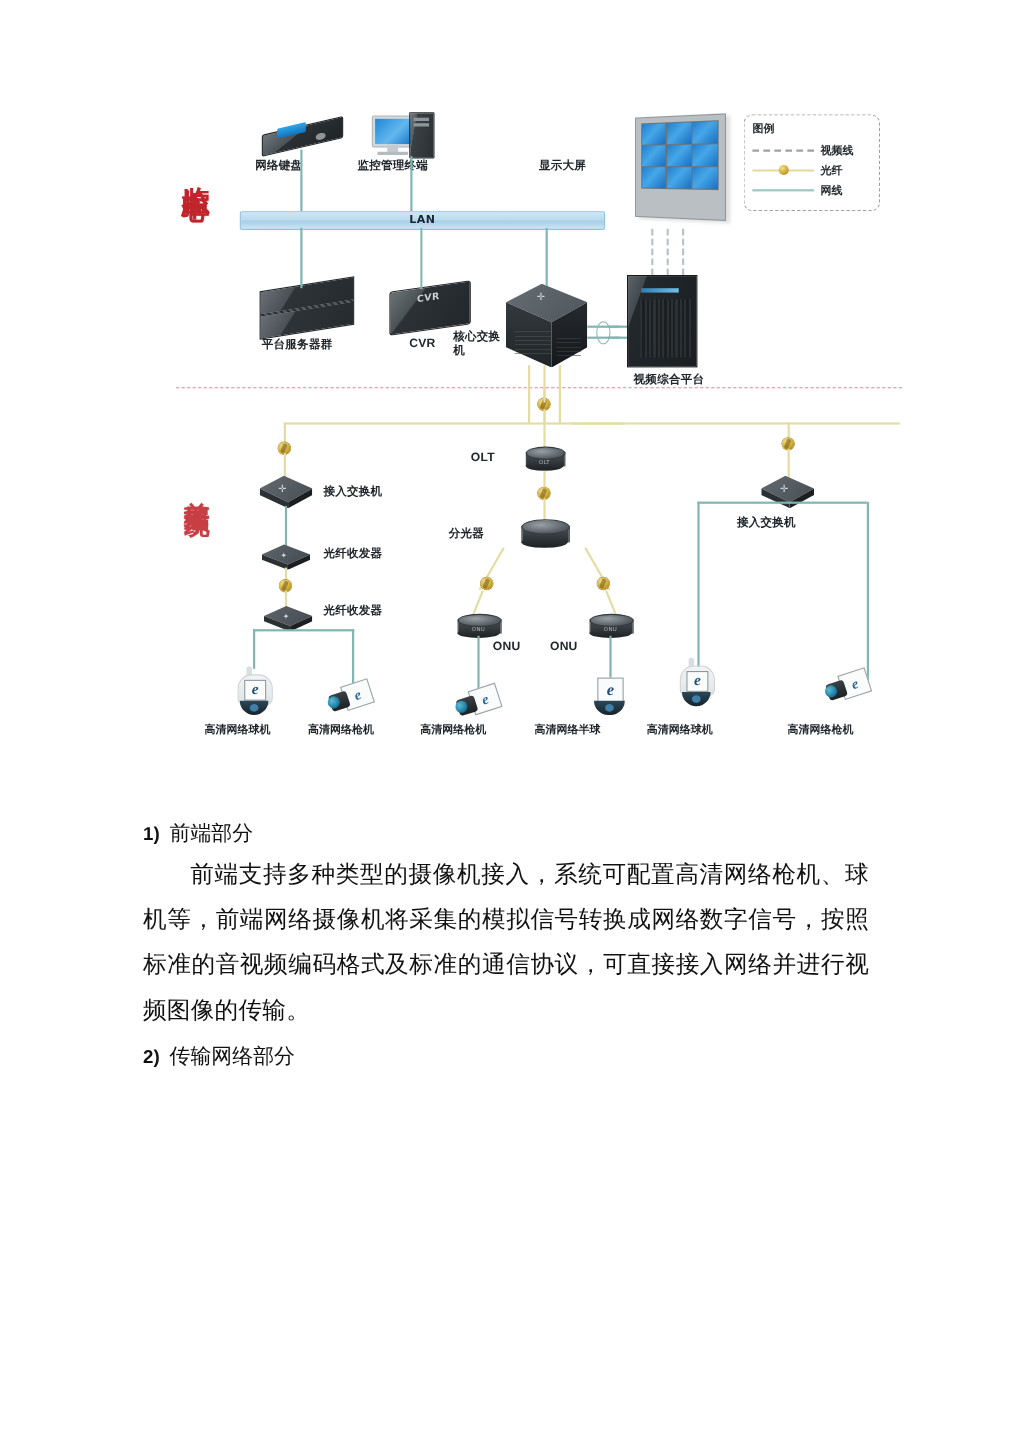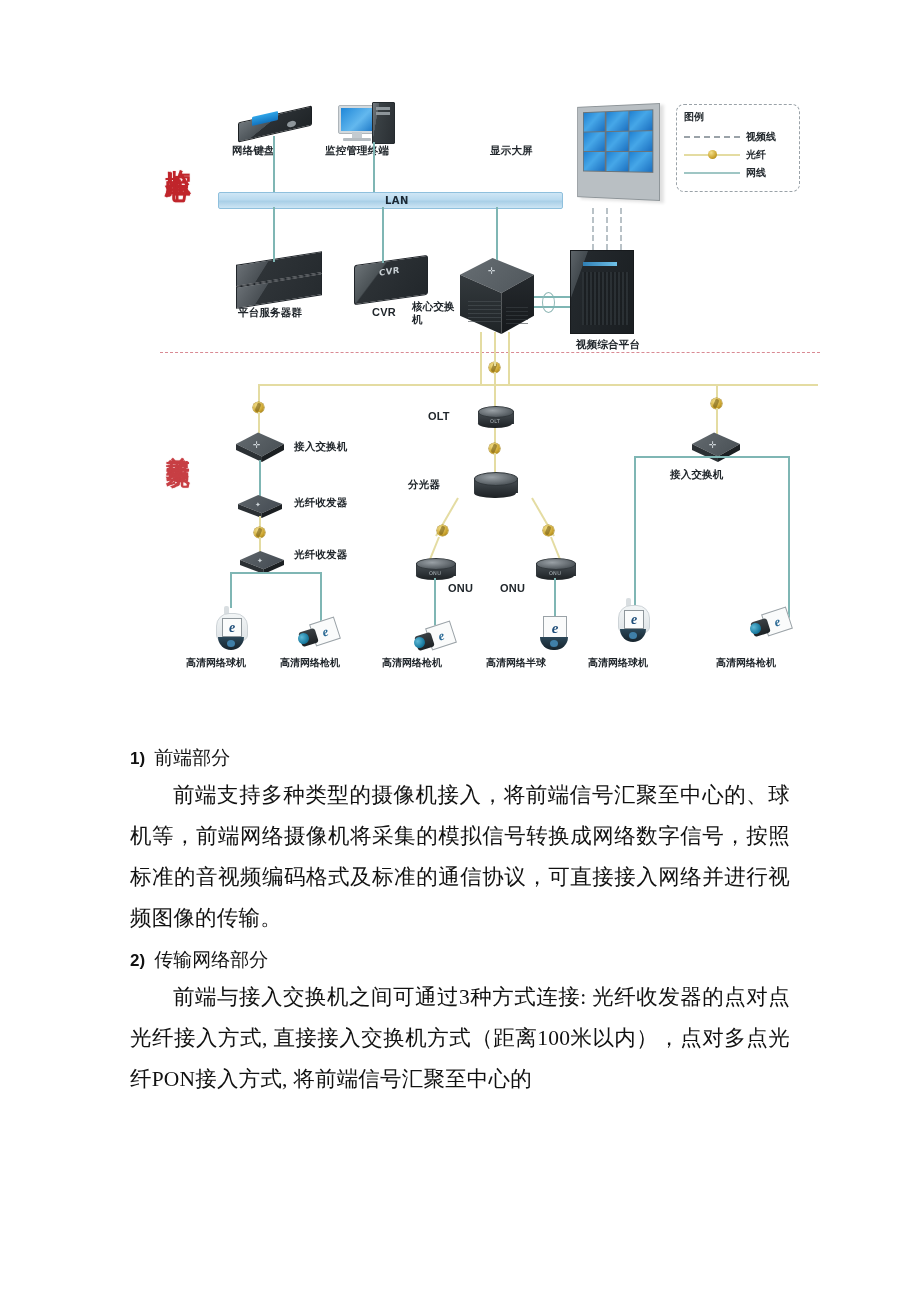--- a/index.html
+++ b/index.html
@@ -33,21 +33,21 @@
     position:absolute;left:0px;top:252px;width:660px;height:0;
     border-top:1.4px dashed #d98a93;
   }
 
   
   #lan-bus{
     position:absolute;left:58px;top:92px;width:330px;height:15px;
     background:linear-gradient(180deg,#cfe6f5 0%,#b9daef 45%,#a9cfe7 55%,#cde5f4 100%);
     border:1px solid #8fc0dd;
     border-radius:2px;
-    display:flex;align-items:center;justify-content:center;padding-left:13px;
+    display:flex;align-items:center;justify-content:center;
   }
   #lan-bus .lan-text{
     font-family:"DejaVu Sans","Liberation Sans",sans-serif;
     font-size:10px;font-weight:bold;color:#1a2733;letter-spacing:.5px;
   }
 
   
   .net-line{position:absolute;background:#7fb6b4;}
   .net-v{width:1.6px;}
   .net-h{height:1.6px;}
@@ -609,21 +609,20 @@
   <div class="camlabel" style="left:556px;top:556px;">高清网络枪机</div>
 
 </div>
 
 <div id="article">
 
   <div class="h-item">
     <span class="num">1)</span>
     <span>前端部分</span>
   </div>
-  <p class="para">前端支持多种类型的摄像机接入，将前端信号汇聚至中心的、球机等，前端网络摄像机将采集的模拟信号转换成网络数字信号，按照标准的音视频编码格式及标准的通信协议，可直接接入网络并进行视频图像的传输。</p>
+  <p class="para">前端支持多种类型的摄像机接入，系统可配置高清网络枪机、球机等，前端网络摄像机将采集的模拟信号转换成网络数字信号，按照标准的音视频编码格式及标准的通信协议，可直接接入网络并进行视频图像的传输。</p>
 
   <div class="h-item">
     <span class="num">2)</span>
     <span>传输网络部分</span>
   </div>
-  <p class="para">前端与接入交换机之间可通过3种方式连接: 光纤收发器的点对点光纤接入方式, 直接接入交换机方式（距离100米以内），点对多点光纤PON接入方式, 将前端信号汇聚至中心的</p>
 
 </div>
 
 </body></html>

